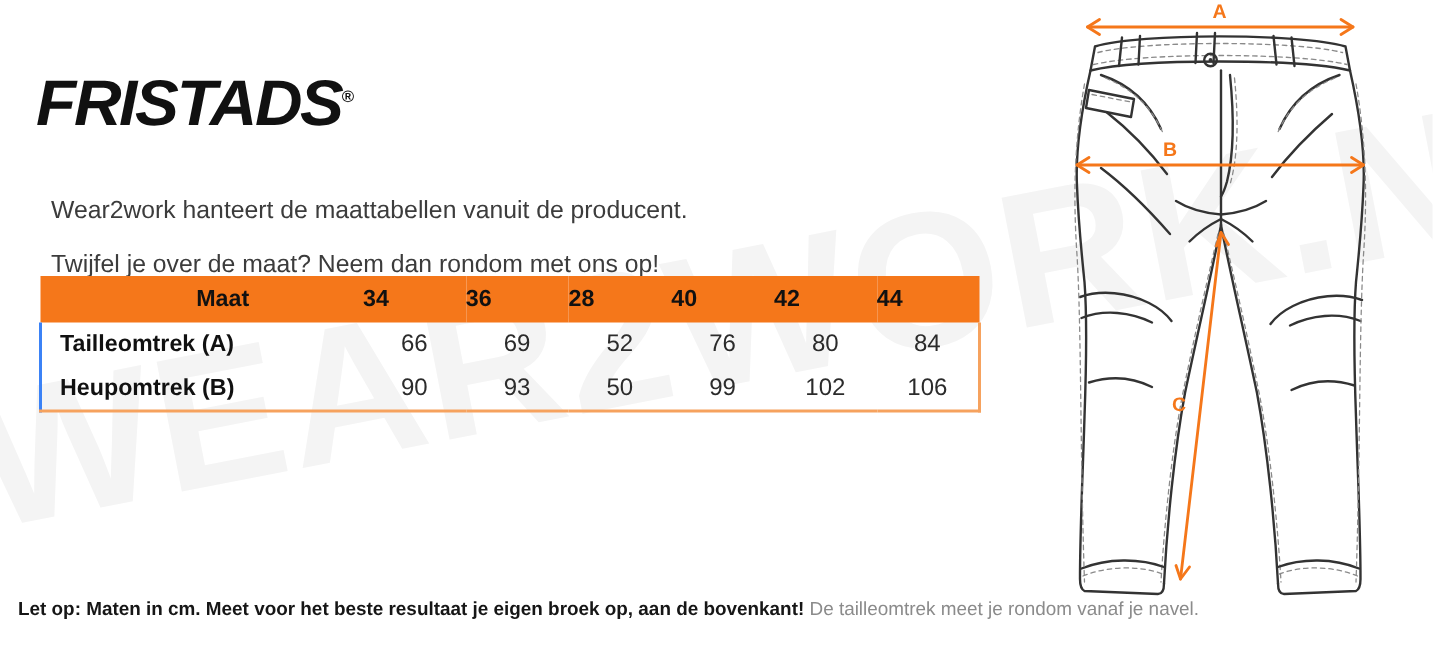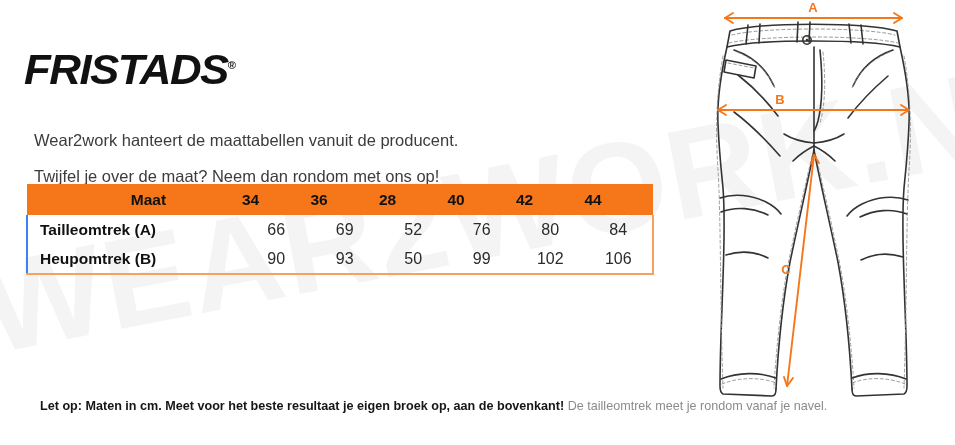--- a/index.html
+++ b/index.html
@@ -131,21 +131,21 @@
     border-left: 2px solid #3b82f6;
     border-right: 2px solid #f6a25e;
     border-bottom: 2px solid #f6a25e;
   }
   col.label-colgroup { width: 215px; }
   col.size-colgroup  { width: 68.5px; }
 
   
   #footnote {
     position: absolute;
-    left: 40px;
+    left: 12px;
     top: 397px;
     width: 912px;
     font-size: 12.6px;
     line-height: 19px;
     color: #8b8b8b;
     z-index: 2;
   }
   #footnote .strong {
     color: #161616;
     font-weight: 700;

